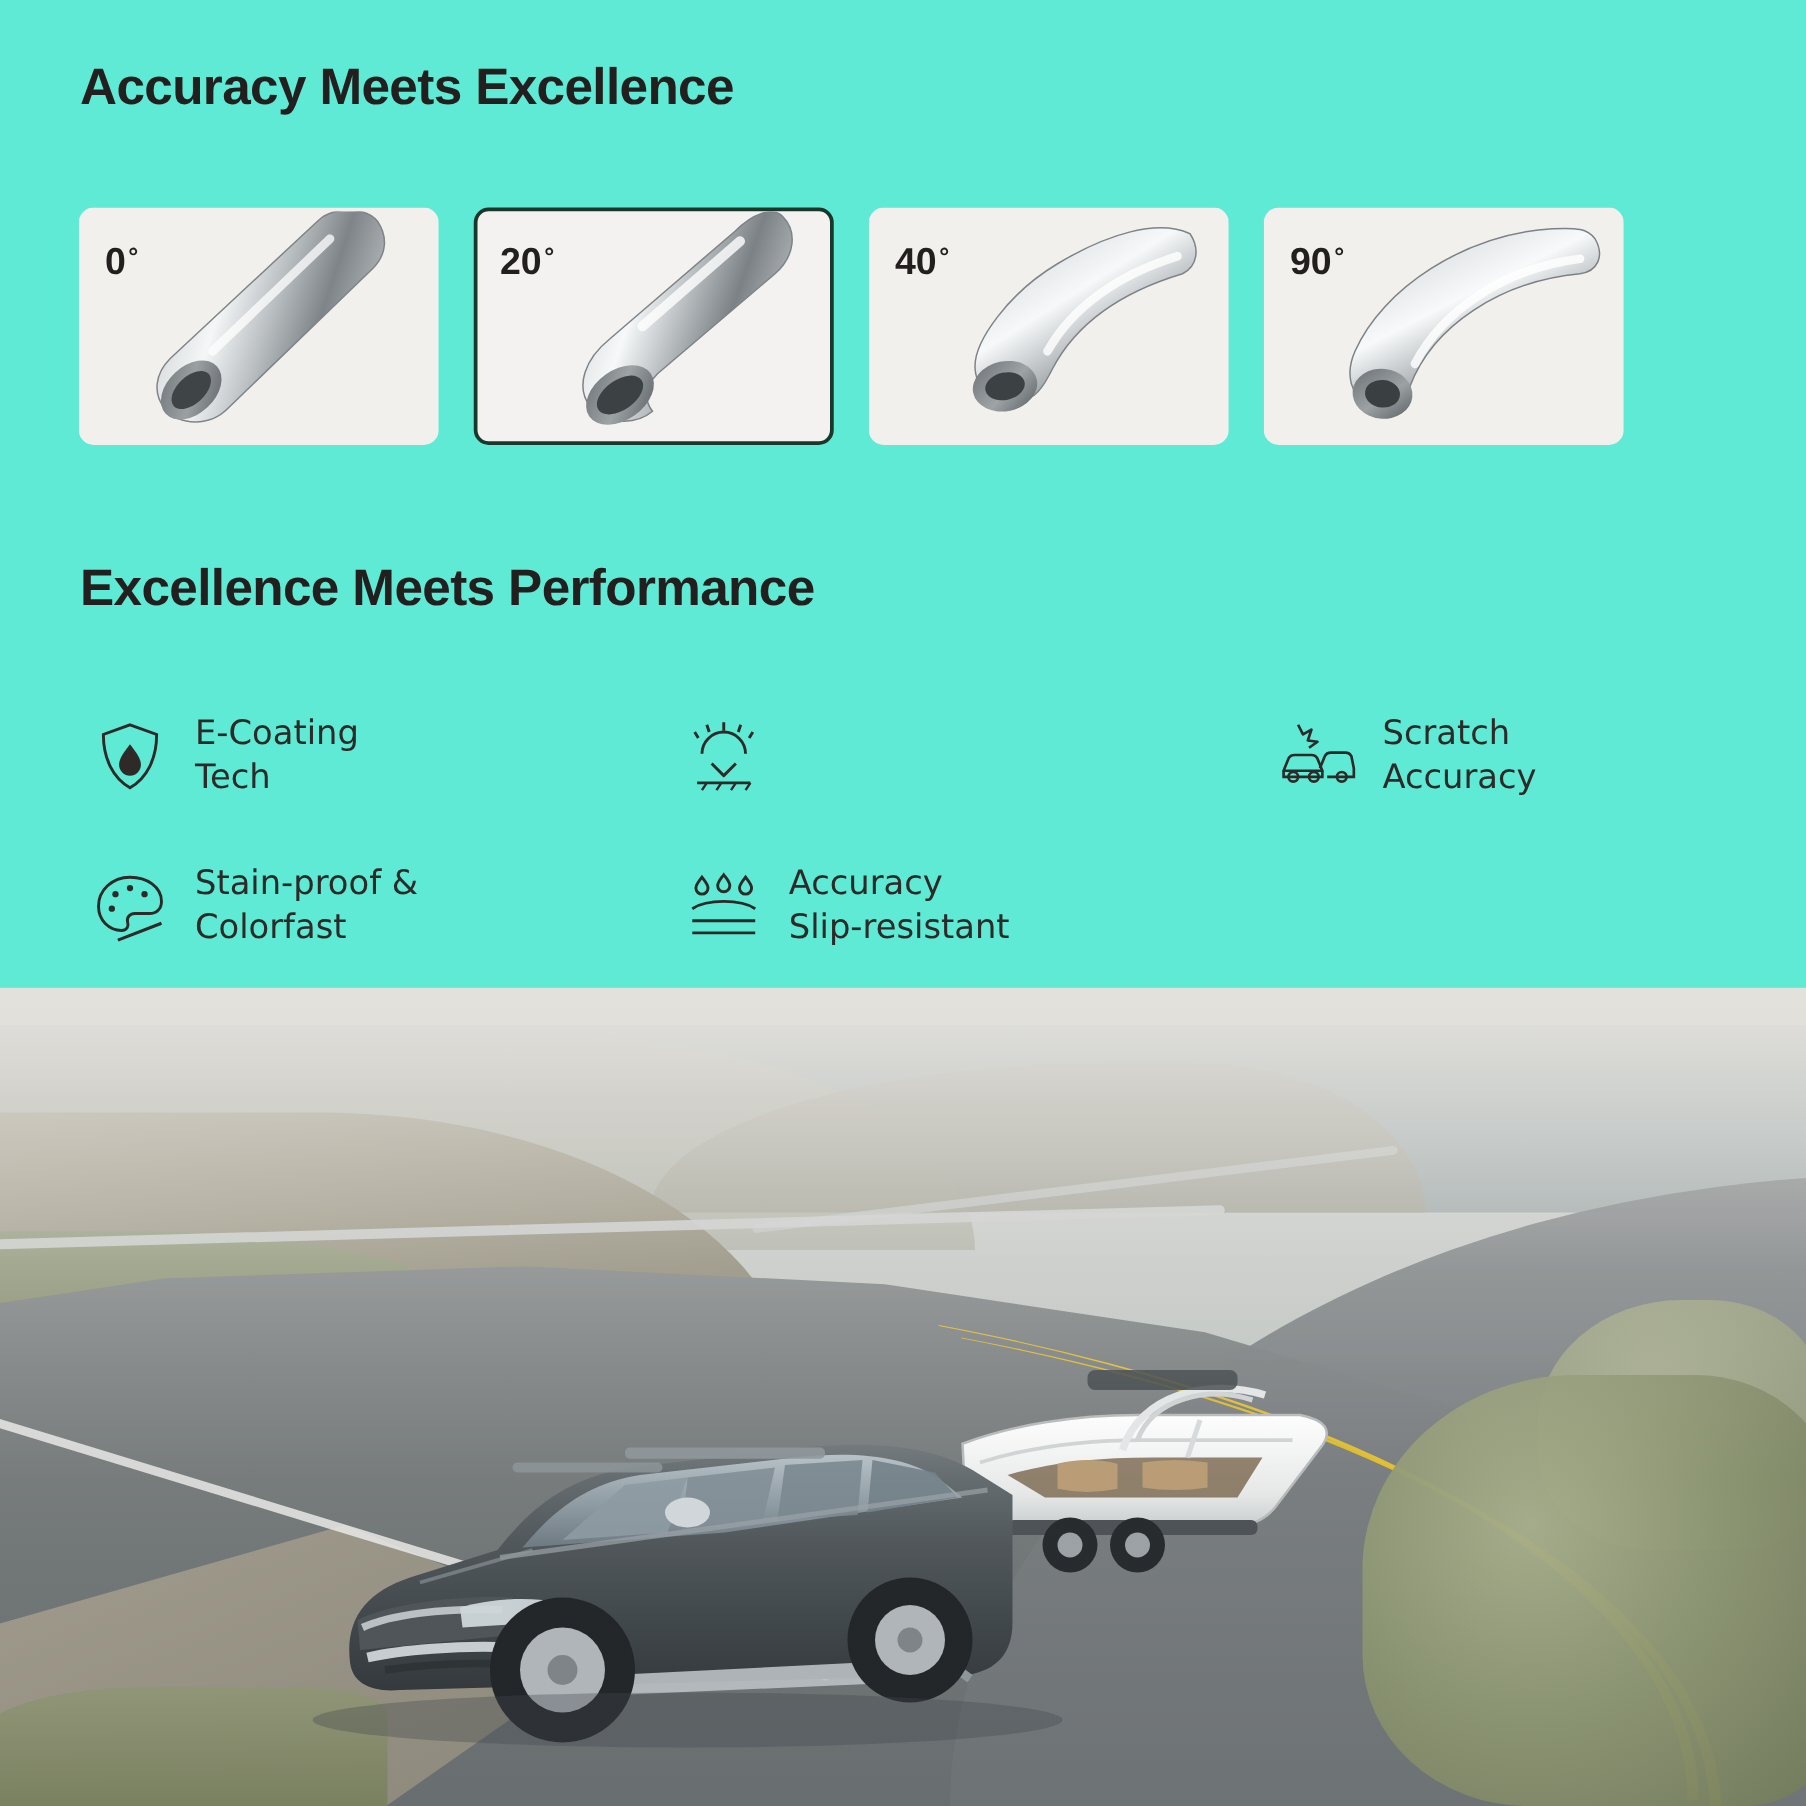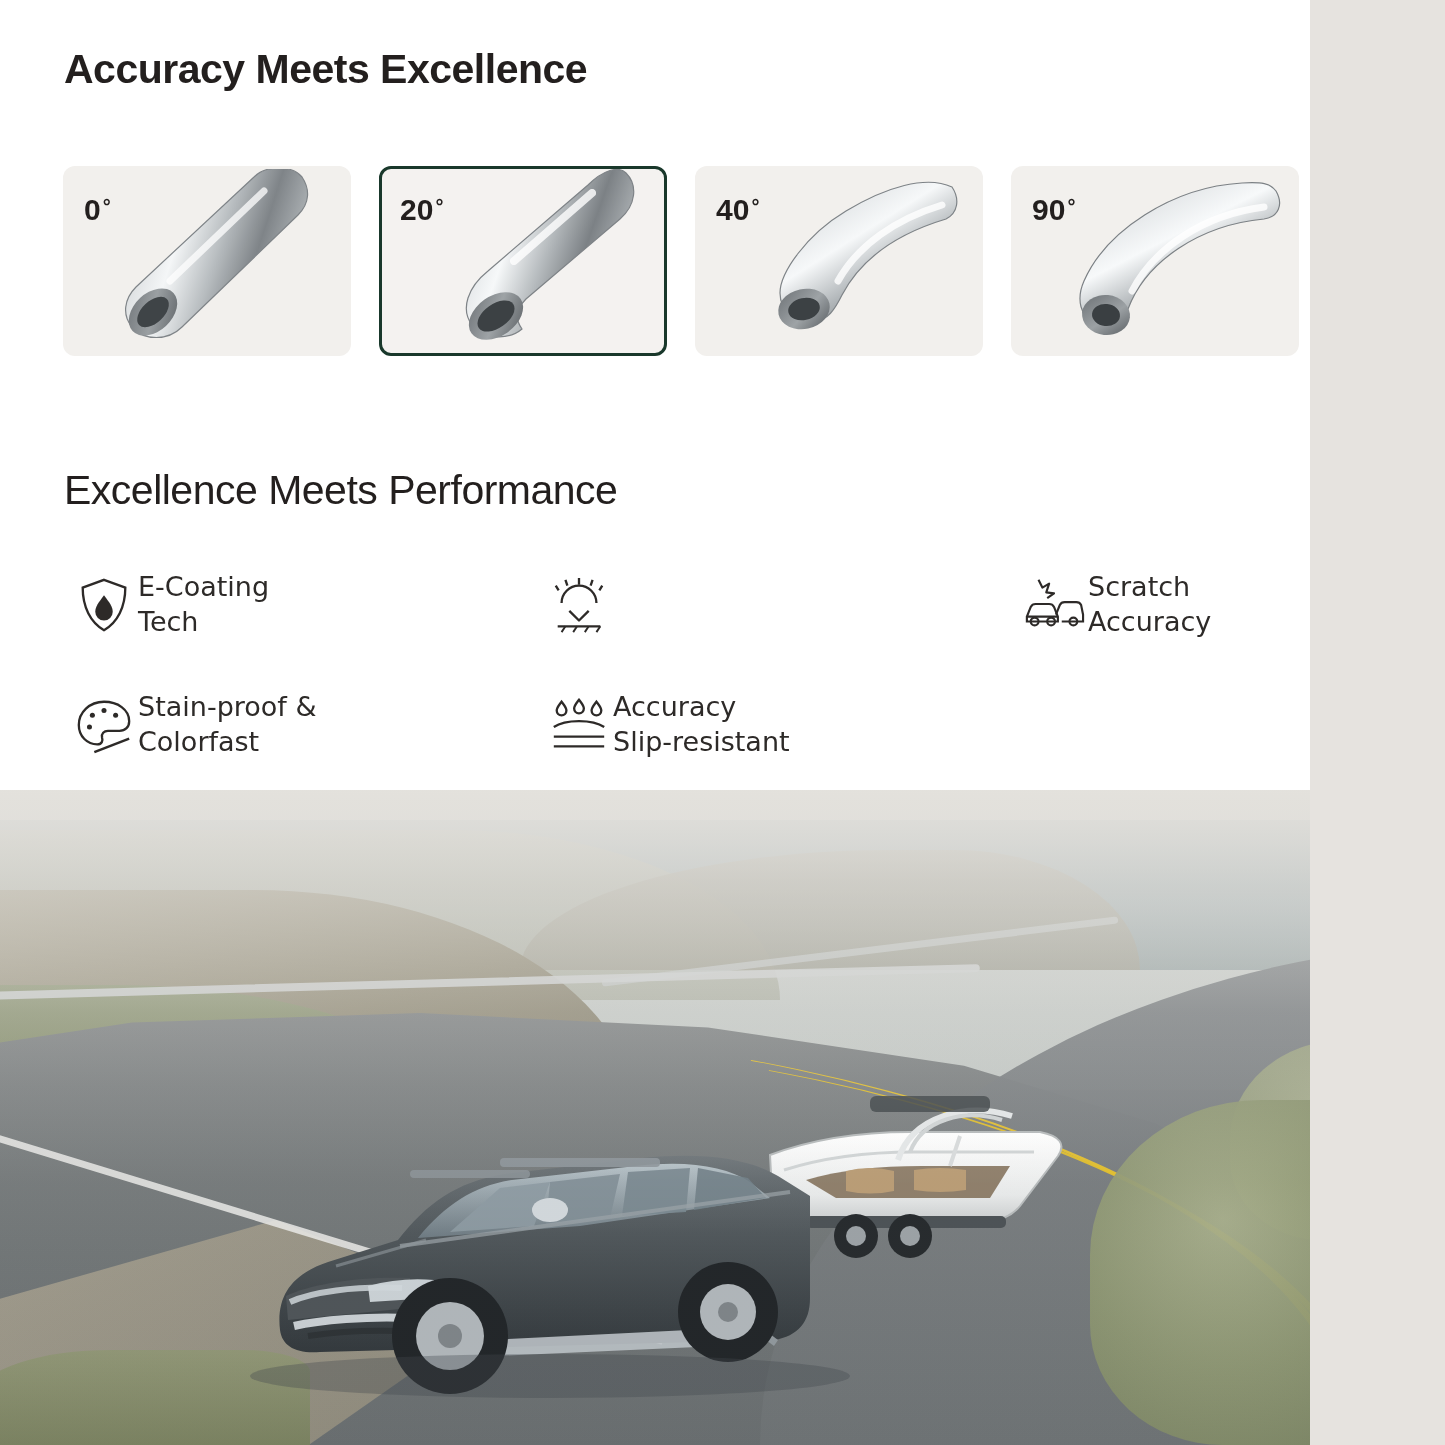--- a/index.html
+++ b/index.html
@@ -9,23 +9,23 @@
   body {
     width: 1445px;
     height: 1445px;
     background: #e6e3df;
     font-family: "Liberation Sans", sans-serif;
     overflow: hidden;
     position: relative;
   }
   .page {
     position: relative;
-    width: 1310px;
+    width: 1445px;
     height: 1445px;
-    background: #ffffff;
+    background: #5eead4;
     overflow: hidden;
   }
 
   
   .h1 {
     position: absolute;
     left: 64px;
     top: 46px;
     font-size: 41px;
     font-weight: bold;
@@ -78,37 +78,37 @@
     width: 230px;
     height: 190px;
   }
 
   
   .h2 {
     position: absolute;
     left: 64px;
     top: 447px;
     font-size: 41px;
-    font-weight: normal;
+    font-weight: bold;
     color: #231f1e;
     letter-spacing: -0.5px;
-    margin-top: 20px;
   }
   .features {
     position: absolute;
     left: 70px;
     top: 545px;
     width: 1300px;
     display: grid;
     grid-template-columns: 475px 475px 350px;
     grid-template-rows: 120px 120px;
   }
   .feature {
     display: flex;
     align-items: center;
+    gap: 18px;
   }
   .feature .ficon {
     width: 68px;
     height: 68px;
     flex: 0 0 68px;
     display: flex;
     align-items: center;
     justify-content: center;
   }
   .feature .ftext {

